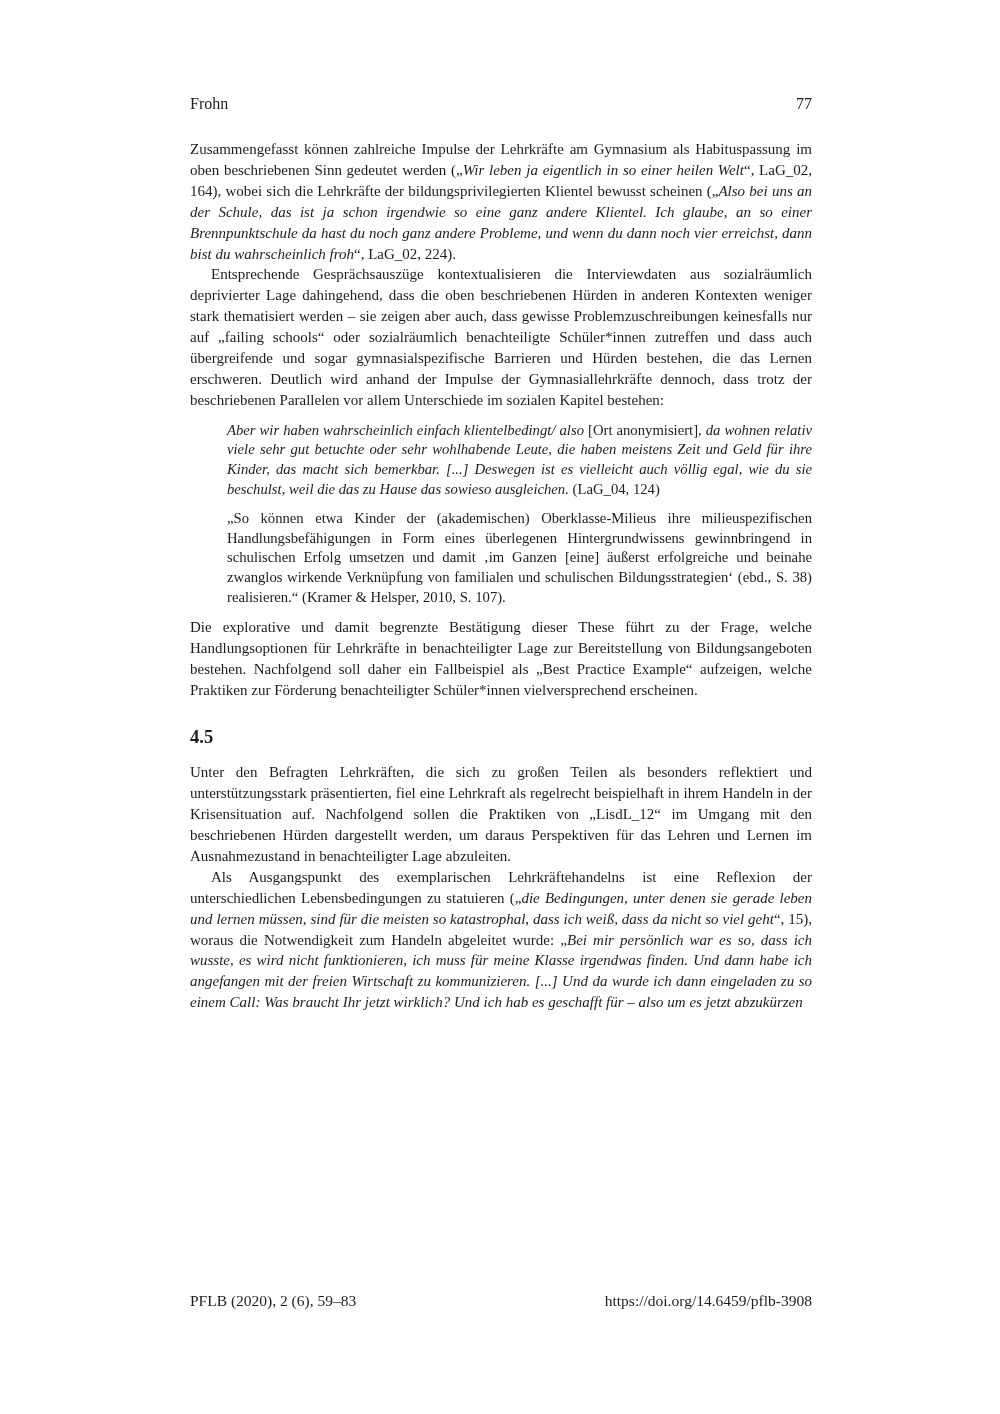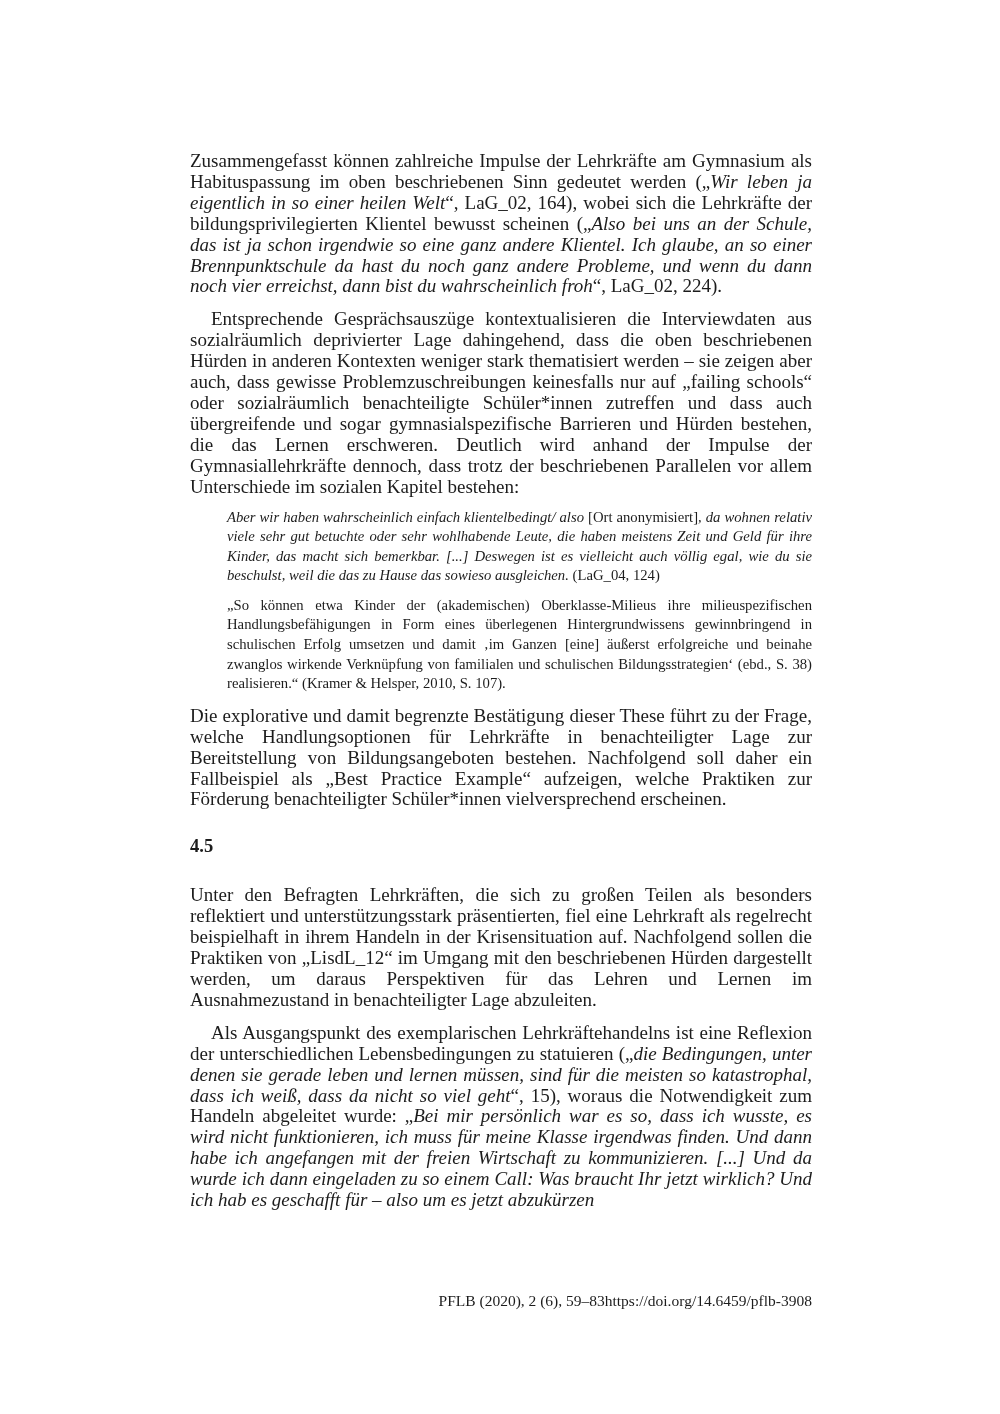--- a/index.html
+++ b/index.html
@@ -29,53 +29,55 @@
     width: 622px;
   }
   .quote-block {
     margin: 10px 0 10px 37px;
     font-size: 14.7px;
     line-height: 19.6px;
     text-align: justify;
   }
   .doc-body .quote-block:first-child { margin-top: 0; }
   .body-paragraph {
-    font-size: 19px;
+    font-size: 15px;
     line-height: 20.9px;
     text-align: justify;
-    margin-top: 12px;
   }
   .body-paragraph.indented { text-indent: 21px; }
   .seg-italic { font-style: italic; }
   .seg-roman { font-style: normal; }
   .section-heading {
     display: flex;
     margin: 24px 0 14px 0;
     font-weight: bold;
     font-size: 18.6px;
     line-height: 23.5px;
-    flex-direction: column;
   }
   .heading-number { flex: 0 0 37px; }
   .page-footer {
     position: absolute;
     top: 1291px;
     left: 190px;
     width: 622px;
     display: flex;
-    justify-content: flex-end;
+    justify-content: space-between;
     font-size: 15.5px;
     line-height: 20px;
   }
 </style>
 </head>
 <body>
 
 <div class="page">
 
+  <div class="running-header">
+    <span>Frohn</span>
+    <span>77</span>
+  </div>
 
   <main class="doc-body" id="doc-body">
       <div class="body-paragraph"><span class="seg-roman">Zusammengefasst können zahlreiche Impulse der Lehrkräfte am Gymnasium als Habituspassung im oben beschriebenen Sinn gedeutet werden („</span><span class="seg-italic">Wir leben ja eigentlich in so einer heilen Welt</span><span class="seg-roman">“, LaG_02, 164), wobei sich die Lehrkräfte der bildungsprivilegierten Klientel bewusst scheinen („</span><span class="seg-italic">Also bei uns an der Schule, das ist ja schon irgendwie so eine ganz andere Klientel. Ich glaube, an so einer Brennpunktschule da hast du noch ganz andere Probleme, und wenn du dann noch vier erreichst, dann bist du wahrscheinlich froh</span><span class="seg-roman">“, LaG_02, 224).</span></div>
       <div class="body-paragraph indented"><span class="seg-roman">Entsprechende Gesprächsauszüge kontextualisieren die Interviewdaten aus sozialräumlich deprivierter Lage dahingehend, dass die oben beschriebenen Hürden in anderen Kontexten weniger stark thematisiert werden – sie zeigen aber auch, dass gewisse Problemzuschreibungen keinesfalls nur auf „failing schools“ oder sozialräumlich benachteiligte Schüler*innen zutreffen und dass auch übergreifende und sogar gymnasialspezifische Barrieren und Hürden bestehen, die das Lernen erschweren. Deutlich wird anhand der Impulse der Gymnasiallehrkräfte dennoch, dass trotz der beschriebenen Parallelen vor allem Unterschiede im sozialen Kapitel bestehen:</span></div>
       <div class="quote-block"><span class="seg-italic">Aber wir haben wahrscheinlich einfach klientelbedingt/ also </span><span class="seg-roman">[Ort anonymisiert]</span><span class="seg-italic">, da wohnen relativ viele sehr gut betuchte oder sehr wohlhabende Leute, die haben meistens Zeit und Geld für ihre Kinder, das macht sich bemerkbar. [...] Deswegen ist es vielleicht auch völlig egal, wie du sie beschulst, weil die das zu Hause das sowieso ausgleichen.</span><span class="seg-roman"> (LaG_04, 124)</span></div>
       <div class="quote-block"><span class="seg-roman">„So können etwa Kinder der (akademischen) Oberklasse-Milieus ihre milieuspezifischen Handlungsbefähigungen in Form eines überlegenen Hintergrundwissens gewinnbringend in schulischen Erfolg umsetzen und damit ‚im Ganzen [eine] äußerst erfolgreiche und beinahe zwanglos wirkende Verknüpfung von familialen und schulischen Bildungsstrategien‘ (ebd., S. 38) realisieren.“ (Kramer &amp; Helsper, 2010, S. 107).</span></div>
       <div class="body-paragraph"><span class="seg-roman">Die explorative und damit begrenzte Bestätigung dieser These führt zu der Frage, welche Handlungsoptionen für Lehrkräfte in benachteiligter Lage zur Bereitstellung von Bildungsangeboten bestehen. Nachfolgend soll daher ein Fallbeispiel als „Best Practice Example“ aufzeigen, welche Praktiken zur Förderung benachteiligter Schüler*innen vielversprechend erscheinen.</span></div>
       <div class="section-heading">
         <span class="heading-number">4.5</span>
       </div>

